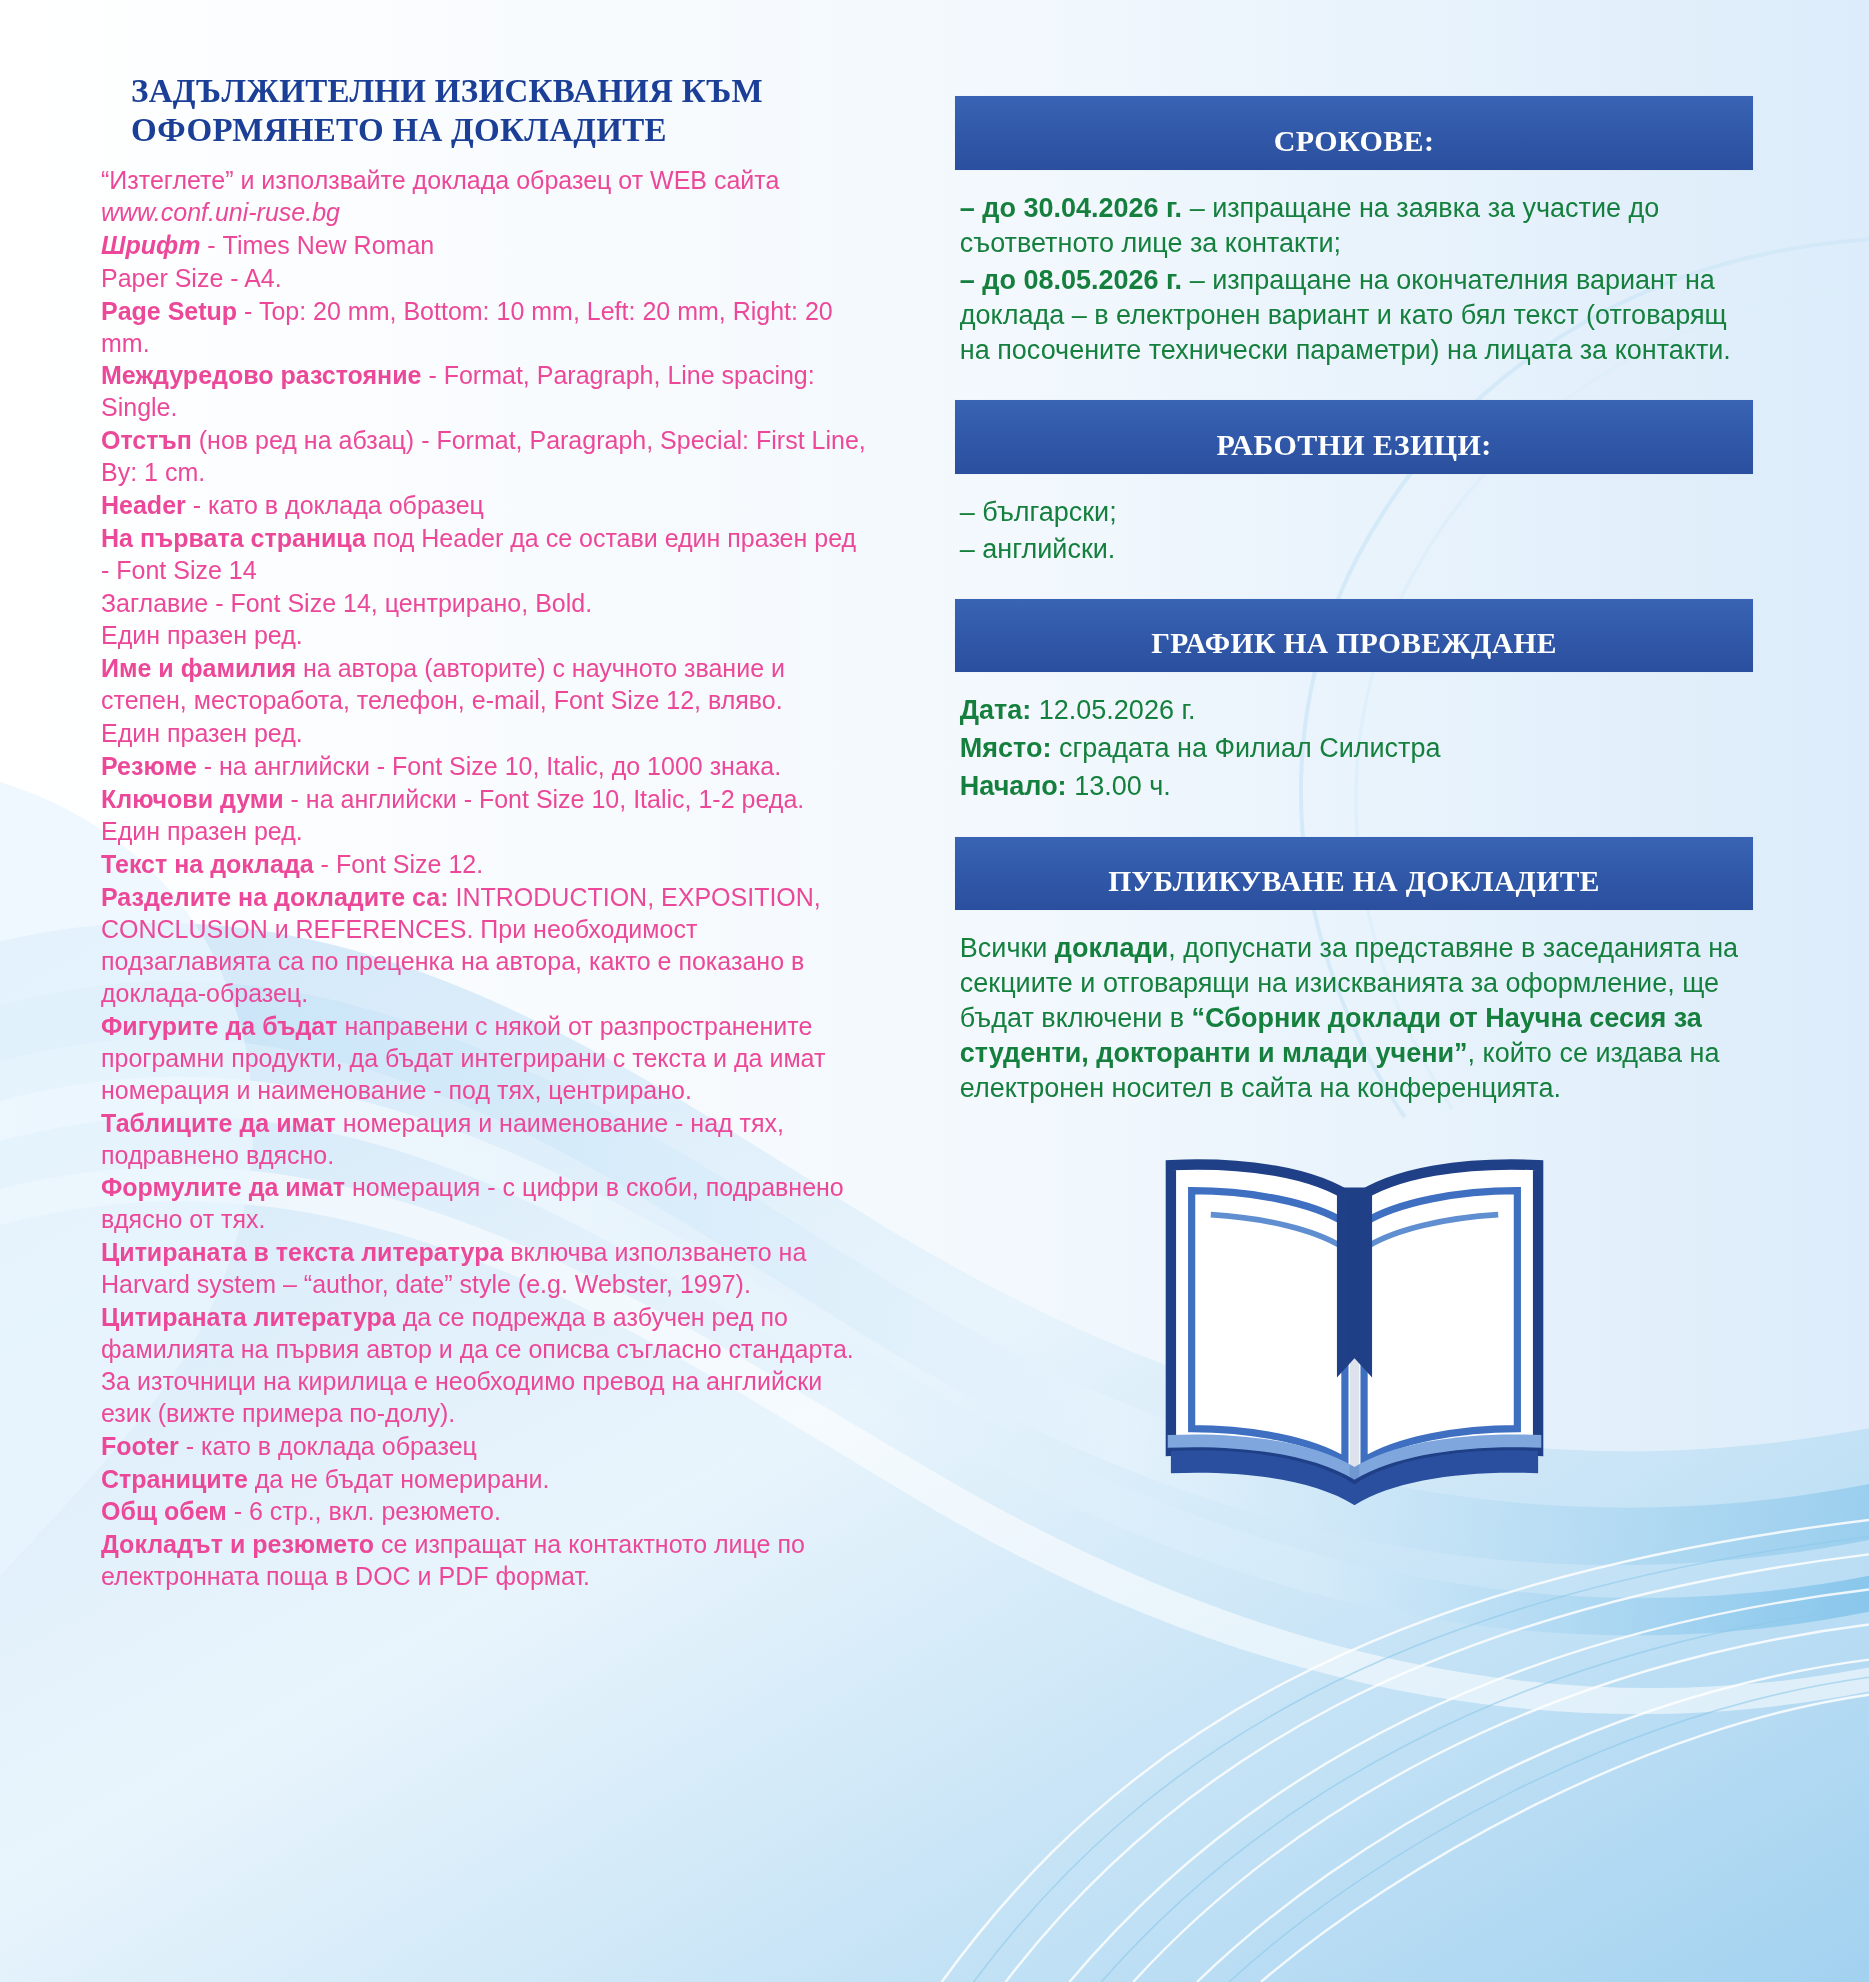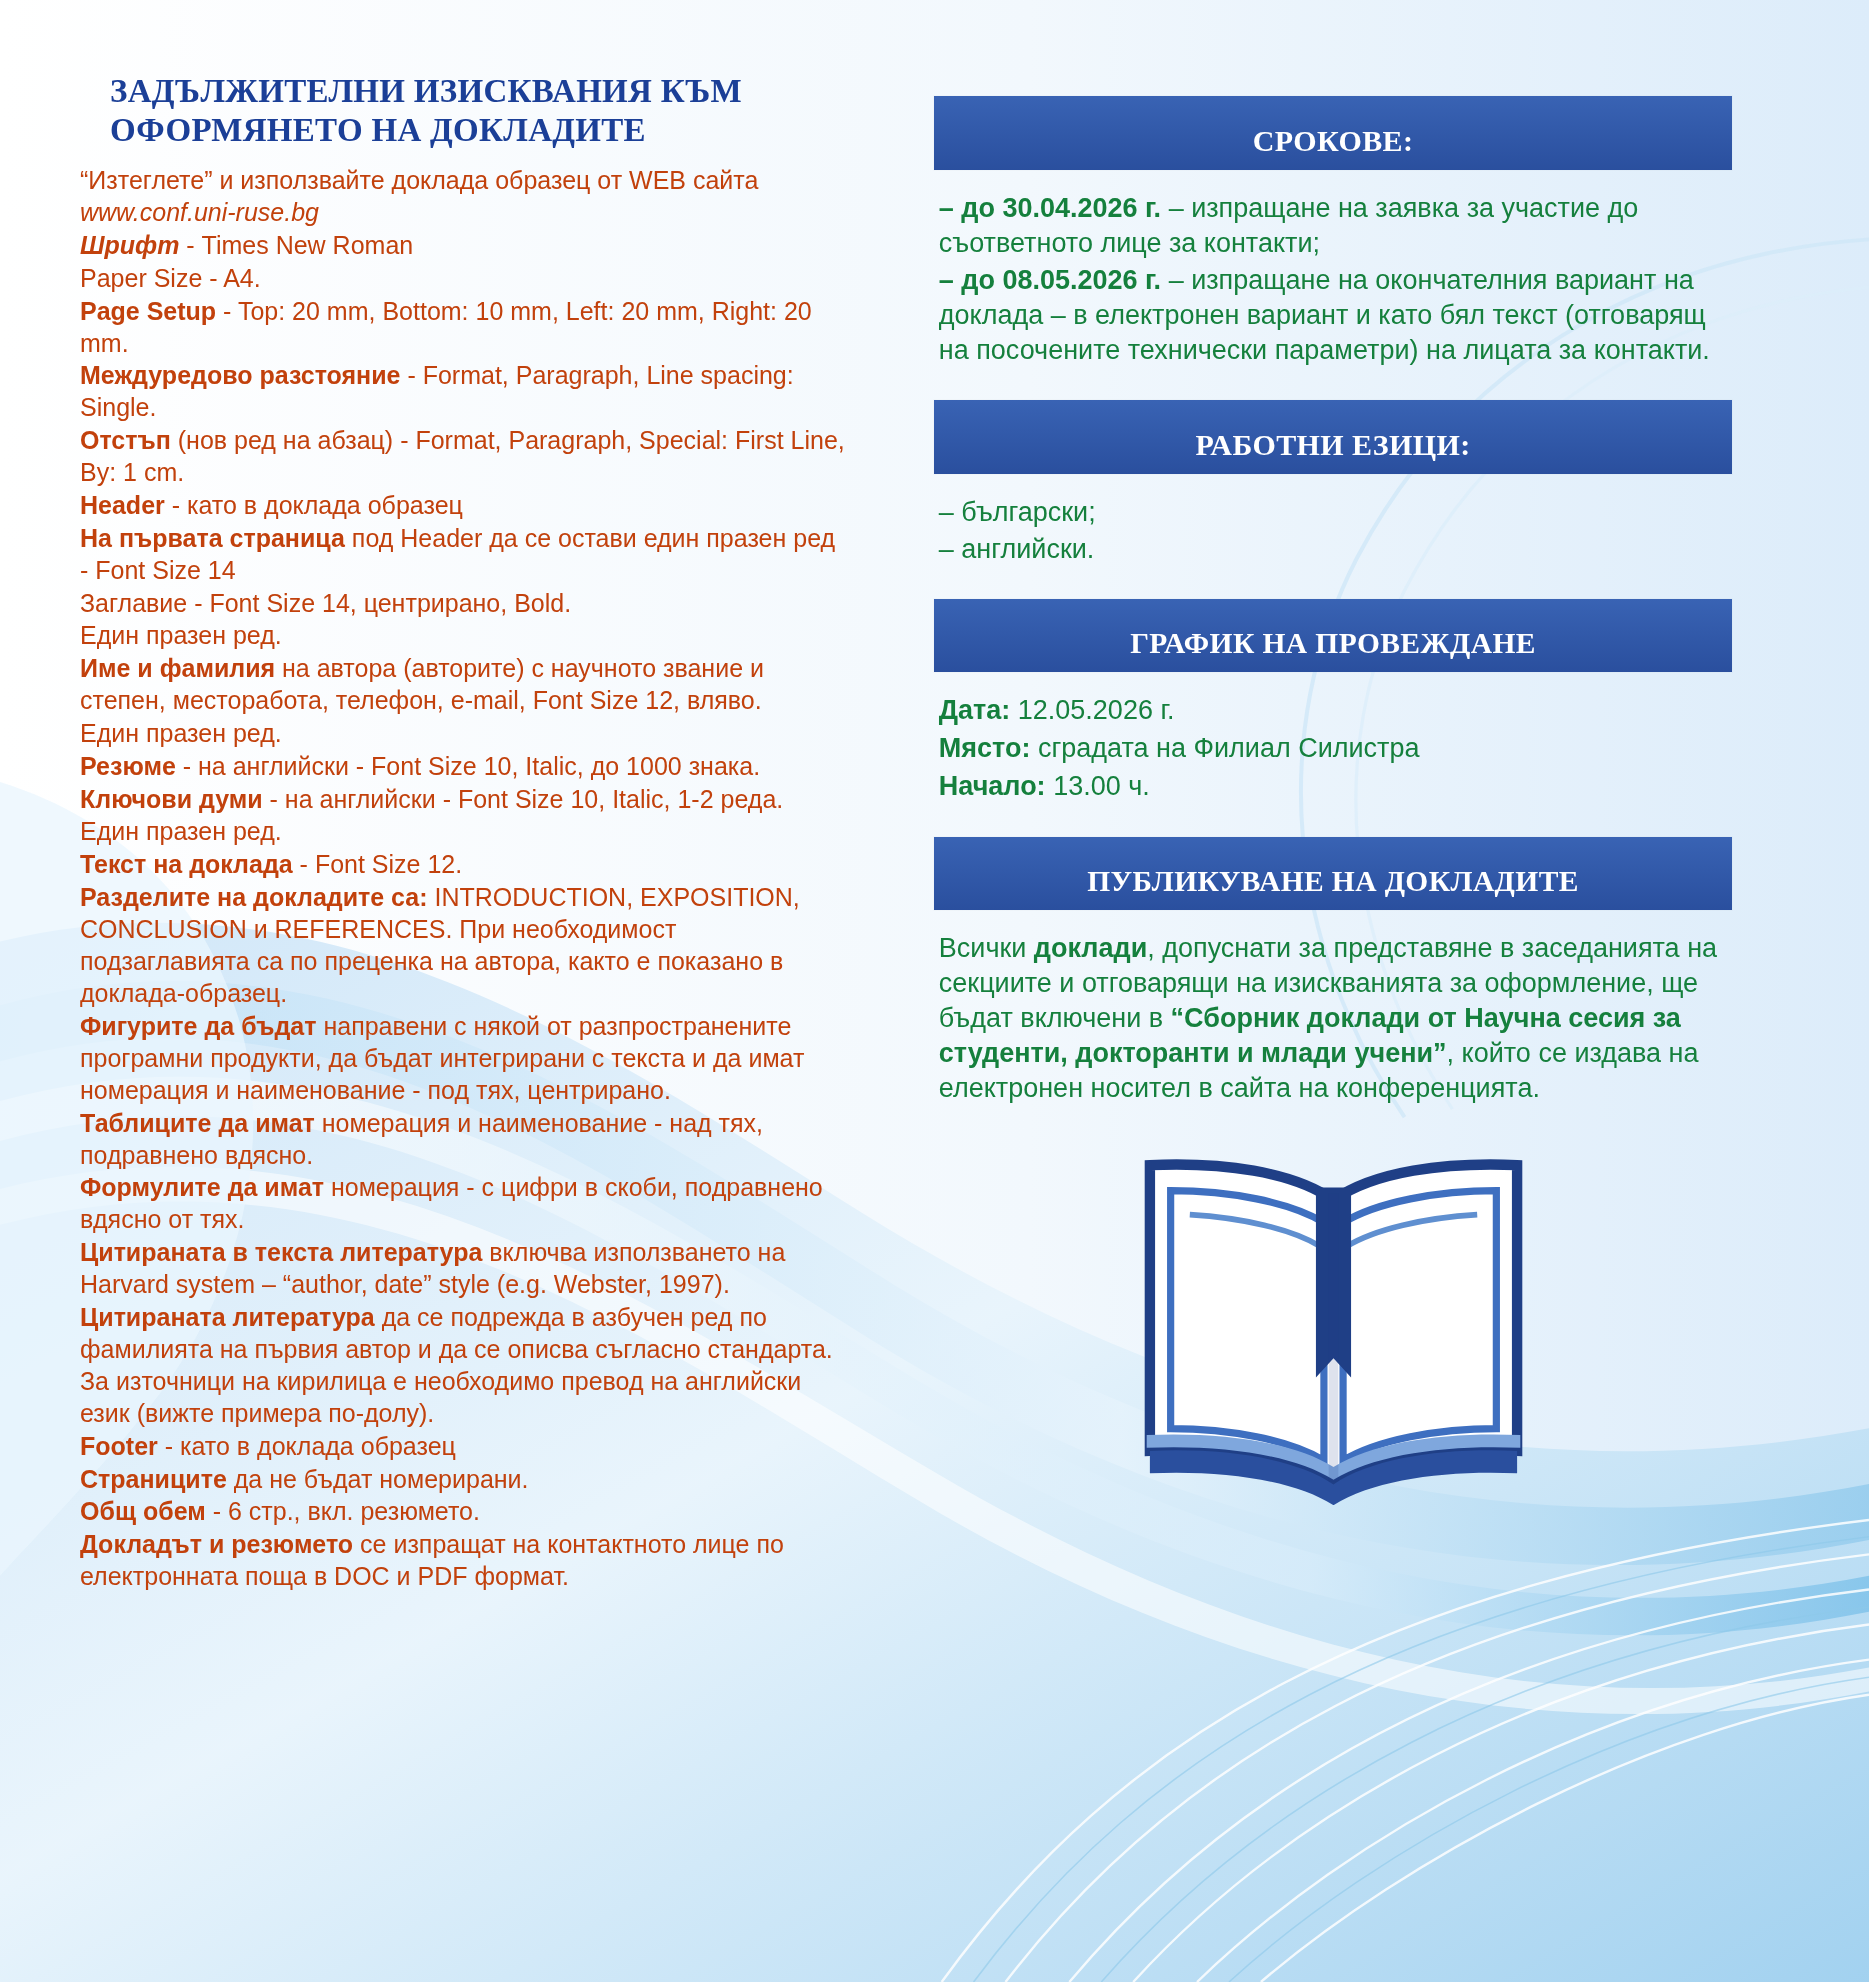--- a/index.html
+++ b/index.html
@@ -38,20 +38,21 @@
     box-sizing: border-box;
     padding: 72px 56px 0 80px;
     display: flex;
     gap: 88px;
   }
 
   
   .col-left {
     width: 766px;
     flex: 0 0 766px;
+    margin-left: 21px;
   }
   .col-right {
     width: 798px;
     flex: 0 0 798px;
     padding-top: 24px;
   }
 
   h1.main-title {
     font-family: "Liberation Serif", serif;
     color: #1b3f97;
@@ -59,21 +60,21 @@
     line-height: 1.18;
     font-weight: bold;
     margin: 0 0 14.4px 0;
     padding-left: 30px;
     letter-spacing: 0.3px;
   }
 
   .req-list {
     font-size: 25px;
     line-height: 1.28;
-    color: #c2410c;
+    color: #ec4899;
   }
   .req-item {
     margin: 0 0 0.8px 0;
   }
   .req-item b {
     font-weight: bold;
   }
   .req-item i {
     font-style: italic;
   }

